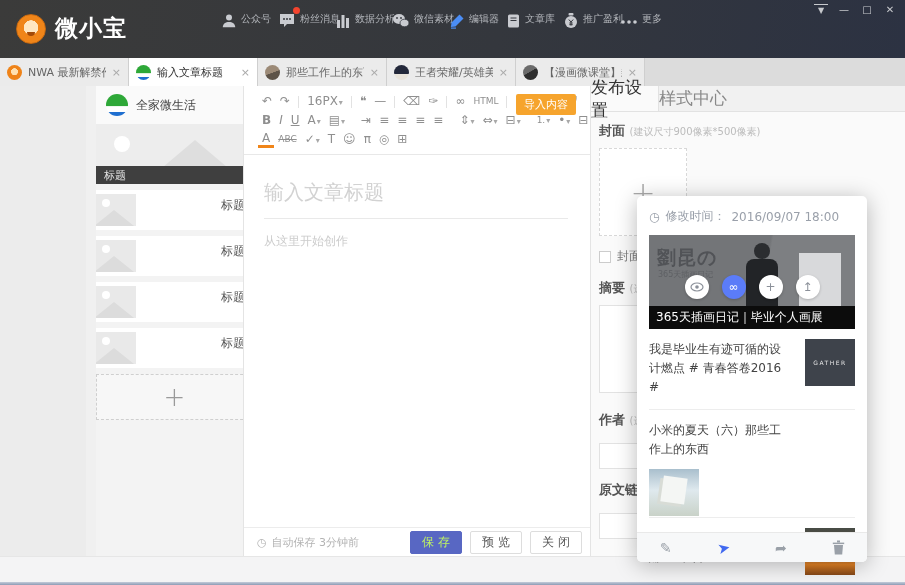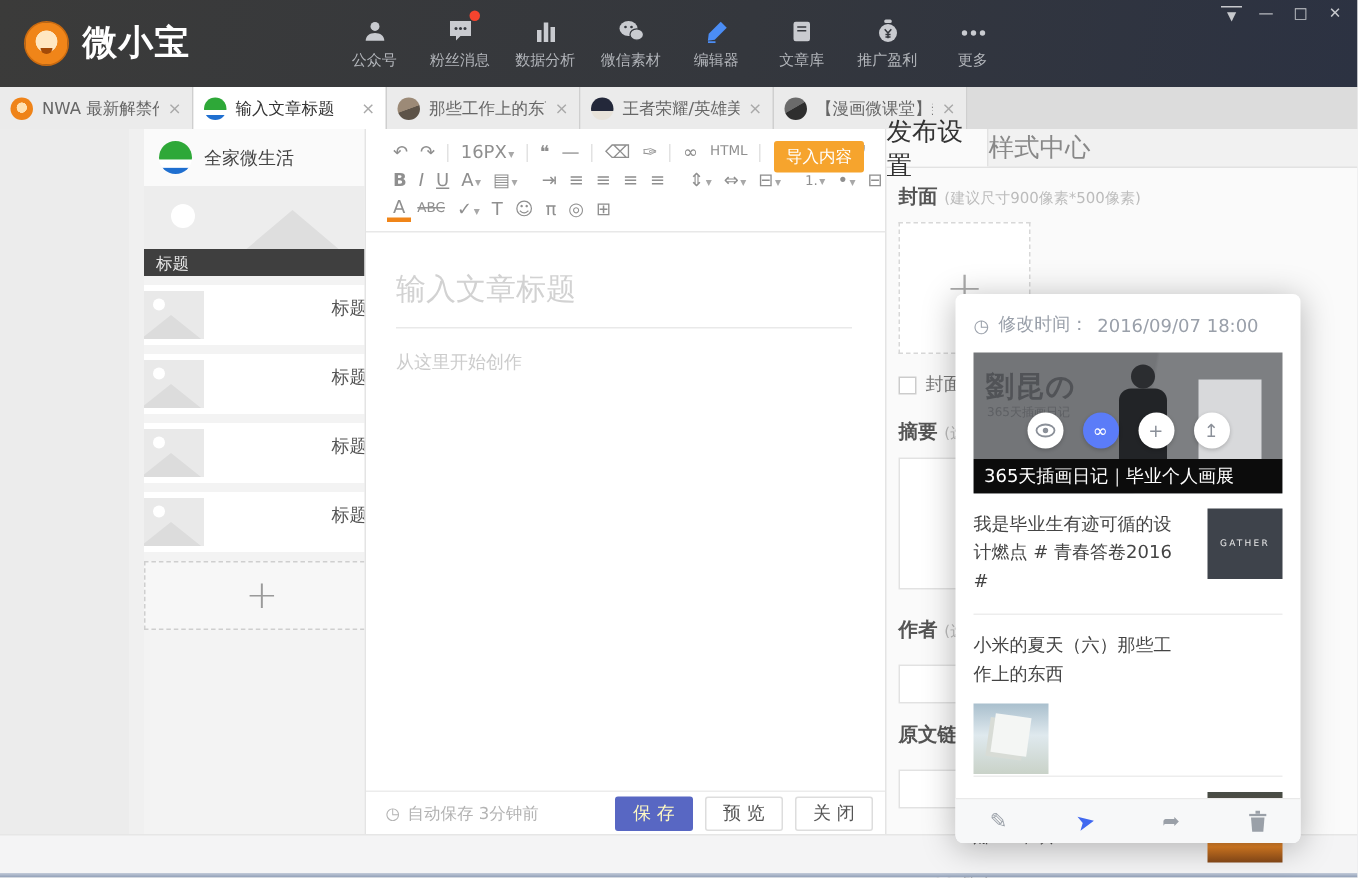--- a/index.html
+++ b/index.html
@@ -10,21 +10,21 @@
   .titlebar { position:absolute; left:0; top:0; width:905px; height:58px;
     background:linear-gradient(100deg,#3b3b3a 0%,#34373d 55%,#2c3242 100%); }
   .logo { position:absolute; left:16px; top:13px; display:flex; align-items:center; gap:9px; }
   .logo-badge { width:30px; height:30px; border-radius:50%;
     background:radial-gradient(circle at 50% 45%, #ffe7c2 0 34%, #f08519 36% 100%);
     border:1px solid #c96a10; position:relative; }
   .logo-badge::after { content:""; position:absolute; left:10px; top:17px; width:8px; height:4px;
     border-radius:0 0 6px 6px; background:#a34a08; }
   .logo-name { color:#fff; font-size:23px; font-weight:bold; letter-spacing:1px; }
   .nav { position:absolute; left:221px; top:9px; display:flex; }
-  .nav-item { width:57px; display:flex; flex-direction:column; align-items:center; gap:4px; cursor:pointer; }
+  .nav-item { width:57px; display:flex; flex-direction:row; align-items:center; gap:4px; cursor:pointer; }
   .nav-item .nico { height:20px; display:flex; align-items:flex-end; position:relative; }
   .nav-item .nlabel { font-size:10px; color:#b2b5ba; white-space:nowrap; }
   .red-dot { position:absolute; right:-4px; top:-2px; width:7px; height:7px; border-radius:50%; background:#f4442e; }
   .winctl { position:absolute; right:8px; top:4px; display:flex; gap:9px; color:#c7c9cd; font-size:10px; }
   .winctl span { width:14px; text-align:center; cursor:pointer; }
   .hidebtn { border-top:1px solid #c7c9cd; line-height:11px; font-size:8px; }
   .userarea { position:absolute; right:14px; top:20px; display:flex; align-items:flex-start; gap:7px;margin-top:44px; }
   .avatar { width:22px; height:22px; border-radius:50%;
     background:radial-gradient(circle at 50% 38%, #f3d8c2 0 30%, #2f3a4c 32% 62%, #7fb7e8 64% 100%); }
   .username { color:#d9dbde; font-size:13px; }
@@ -83,21 +83,21 @@
   .import-btn { position:absolute; right:14px; top:8px; width:60px; height:21px; background:#f6a42d; color:#fff;
     font-size:11px; display:flex; align-items:center; justify-content:center; border-radius:2px; cursor:pointer; }
   .edit-body { padding:24px 22px 0 20px; }
   .title-ph { font-size:20px; color:#d2d2d2; padding-bottom:12px; border-bottom:1px solid #e9e9e9; cursor:text; }
   .body-ph { font-size:12px; color:#cccccc; margin-top:14px; cursor:text; }
   .edit-footer { position:absolute; left:0; bottom:0; width:100%; height:29px; border-top:1px solid #ececec;
     display:flex; align-items:center; padding:0 8px 0 13px; background:#fff; }
   .autosave { font-size:11px; color:#b3b3b3; display:flex; align-items:center; gap:5px; flex:1; }
   .ef-btn { width:52px; height:23px; font-size:12px; display:flex; align-items:center; justify-content:center;
     border:1px solid #dddddd; background:#fff; color:#555; margin-left:8px; cursor:pointer; border-radius:2px; }
-  .ef-btn.primary { background:#5867c3; border-color:#5867c3; color:#fef9c3; }
+  .ef-btn.primary { background:#5867c3; border-color:#5867c3; color:#bef264; }
 
   
   .rightpanel { position:absolute; left:590px; top:86px; width:315px; height:470px; background:#fafafa; border-left:1px solid #e4e4e4; }
   .rp-tabs { height:26px; background:#f1f1f1; border-bottom:1px solid #e2e2e2; display:flex; }
   .rp-tab { width:68px; display:flex; align-items:center; justify-content:center; font-size:17px; color:#888; cursor:pointer; }
   .rp-tab.active { background:#fafafa; color:#333; border-right:1px solid #e2e2e2; }
   .rp-form { padding:10px 0 0 8px; }
   .rp-label { font-size:13px; color:#555; font-weight:bold; margin-bottom:8px; }
   .rp-hint { font-size:10px; color:#bcbcbc; font-weight:normal; }
   .upload-box { width:88px; height:88px; border:1px dashed #d8d8d8; background:#fff; display:flex; align-items:center;

